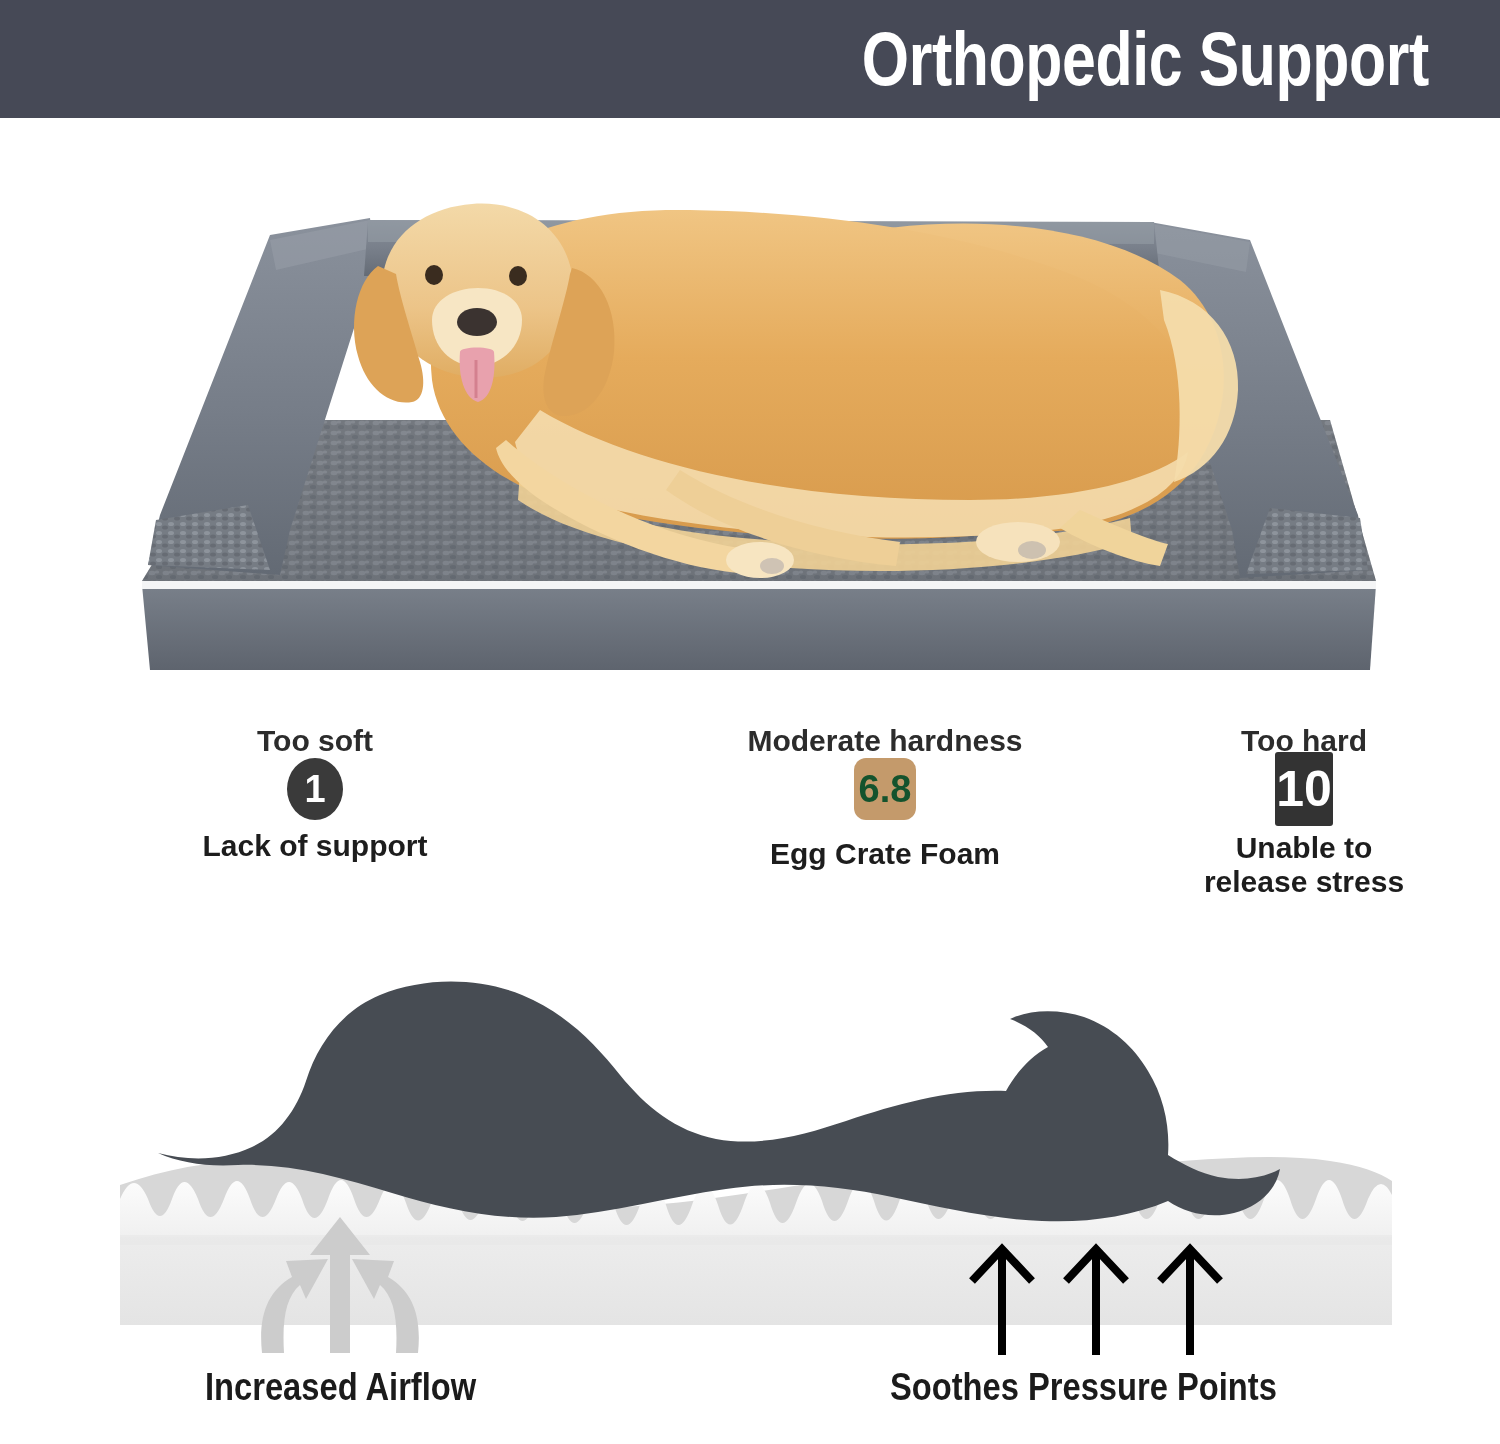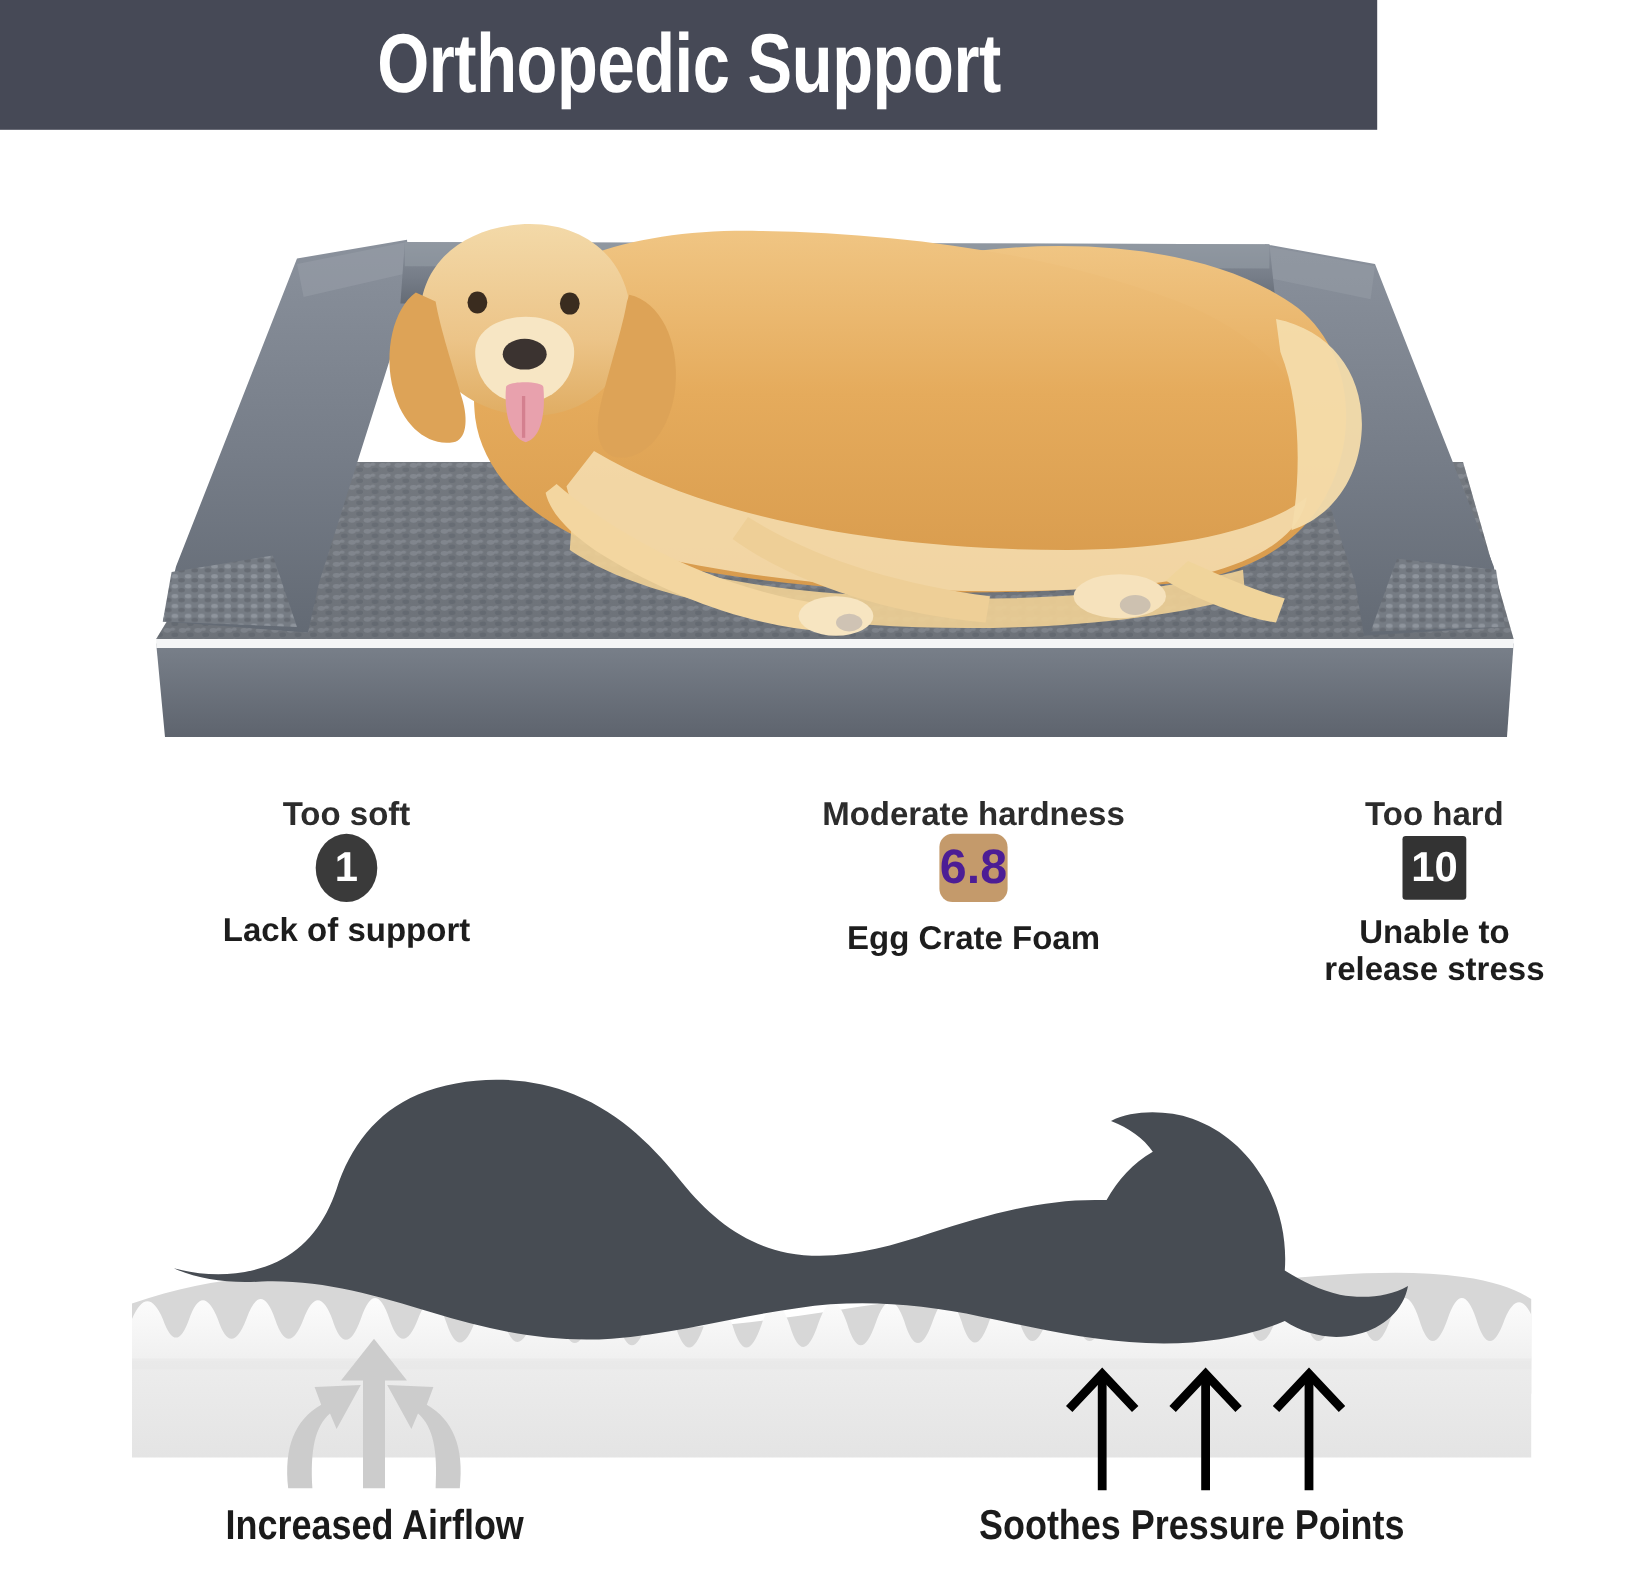--- a/index.html
+++ b/index.html
@@ -5,23 +5,23 @@
   * { margin:0; padding:0; box-sizing:border-box; }
   html,body { background:#ffffff; }
   body {
     width:1500px; height:1444px; position:relative; overflow:hidden;
     font-family:"Liberation Sans", sans-serif;
     color:#2b2b2b;
   }
 
   
   .banner {
-    position:absolute; left:0; top:0; width:1252px; height:118px;
+    position:absolute; left:0; top:0; width:1500px; height:118px;
     background:#464956;
-    display:flex; align-items:center; justify-content:center;
+    display:flex; align-items:center; justify-content:flex-end;
   }
   .banner-title {
     color:#ffffff;
     font-size:76px;
     font-weight:bold;
     letter-spacing:-0.5px;
     transform:scaleX(0.80);
     transform-origin:center center;
     white-space:nowrap;
     line-height:1;
@@ -51,29 +51,29 @@
   .badge-row { display:flex; justify-content:center; align-items:center; height:64px; }
 
   .badge-circle {
     width:56px; height:62px; border-radius:50%;
     background:#3a3a3a; color:#ffffff;
     display:flex; align-items:center; justify-content:center;
     font-size:38px; font-weight:bold; line-height:1;
   }
   .badge-tan {
     width:62px; height:62px; border-radius:12px;
-    background:#c49a6b; color:#4c1d95;
+    background:#c49a6b; color:#14532d;
     display:flex; align-items:center; justify-content:center;
-    font-size:44px; font-weight:bold; line-height:1;
+    font-size:38px; font-weight:bold; line-height:1;
   }
   .badge-dark {
-    width:58px; height:58px; border-radius:3px;
+    width:58px; height:74px; border-radius:3px;
     background:#333333; color:#ffffff;
     display:flex; align-items:center; justify-content:center;
-    font-size:38px; font-weight:bold; line-height:1;
+    font-size:50px; font-weight:bold; line-height:1;
   }
 
   
   #node-soft     { left:95px;  top:0px;  width:360px; }
   #node-moderate { left:665px; top:0px;  width:360px; }
   #node-hard     { left:1084px;top:0px;  width:360px; }
 
   #node-soft .node-bottom     { margin-top:8px; }
   #node-moderate .node-bottom { margin-top:16px; }
   #node-hard .node-bottom     { margin-top:10px; }

